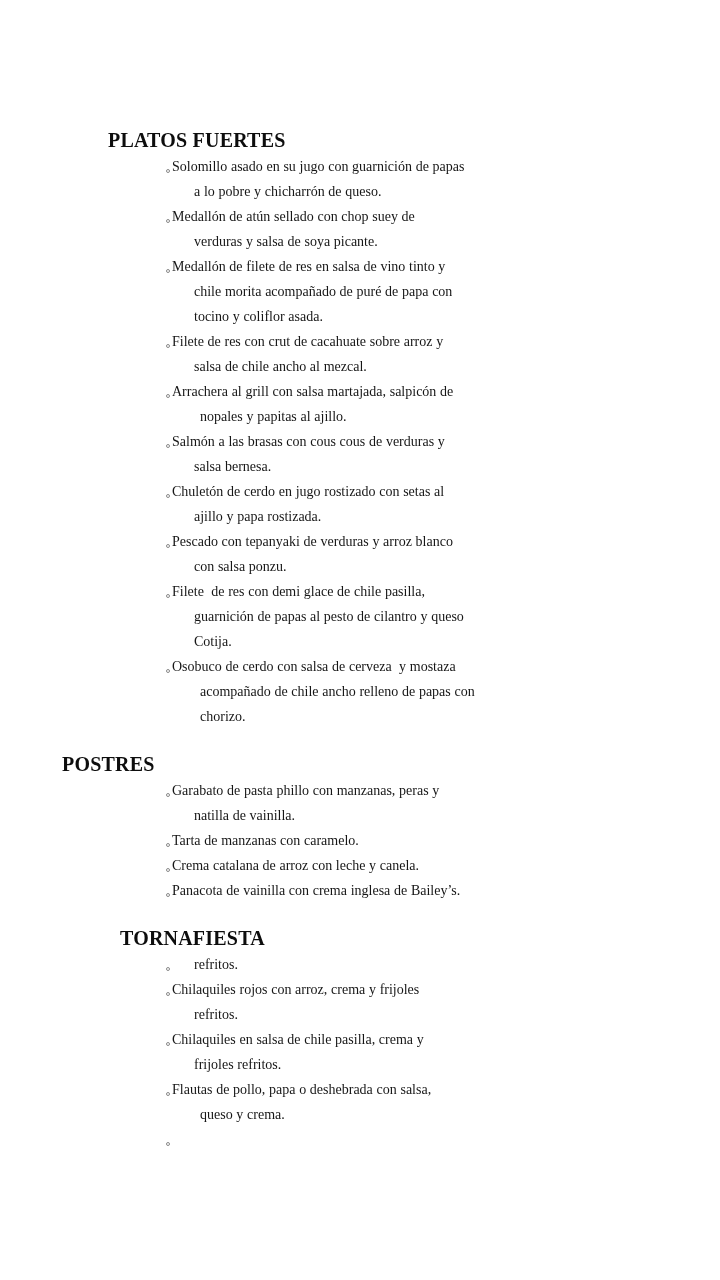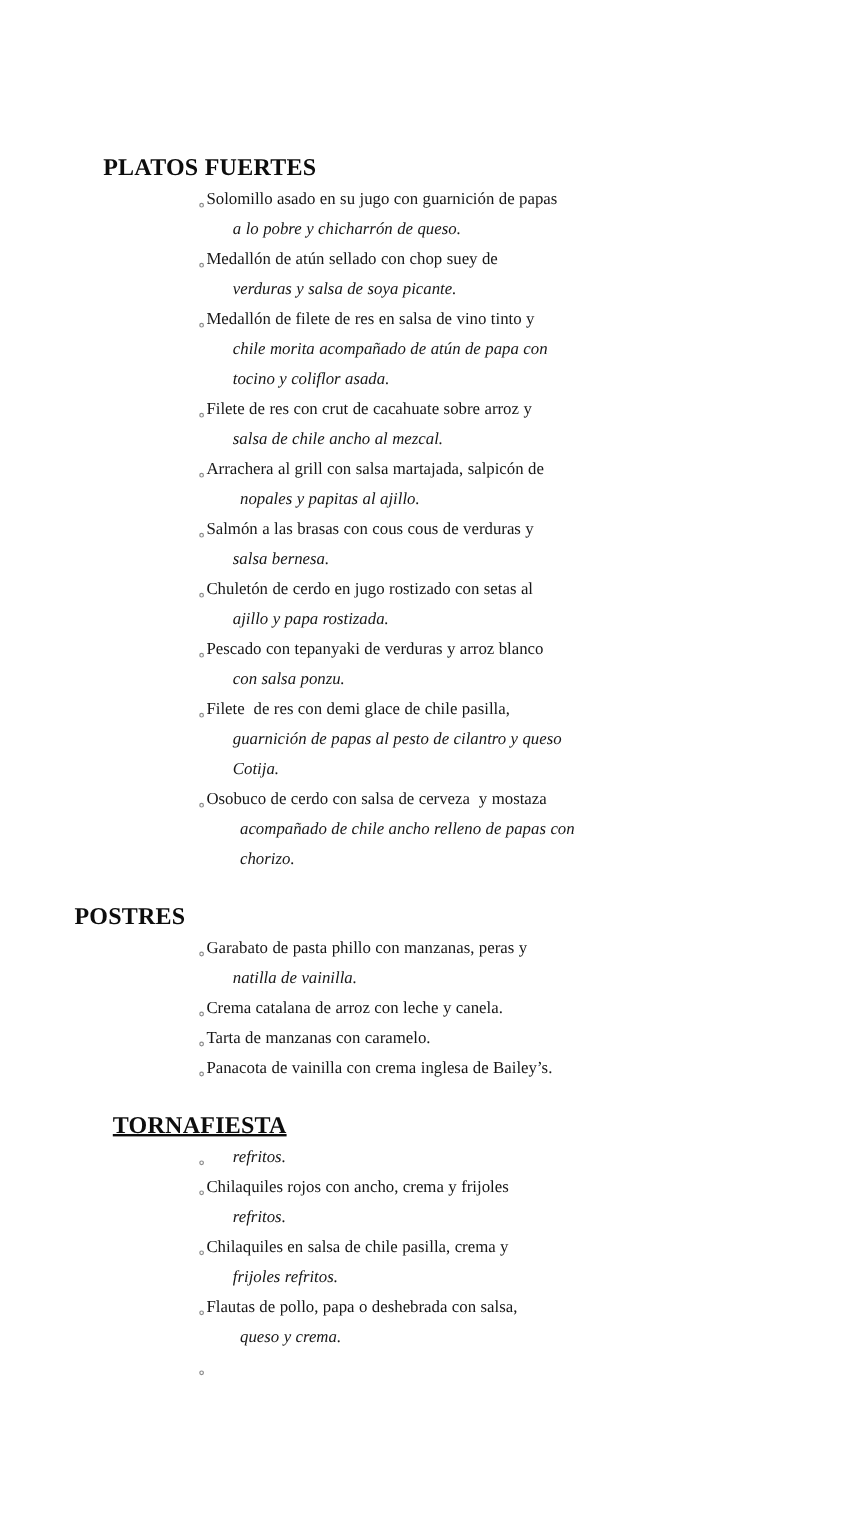--- a/index.html
+++ b/index.html
@@ -36,23 +36,23 @@
 
   .section-heading {
     font-size: 20px;
     font-weight: bold;
     line-height: 25px;
     letter-spacing: 0.2px;
     white-space: pre;
     margin: 0 0 1px 0;
     color: #0d0d0d;
   }
-  .section-heading.indent-platos { padding-left: 86px; font-family: Liberation Serif, serif; }
+  .section-heading.indent-platos { padding-left: 108px; font-family: Liberation Serif, serif; }
   .section-heading.indent-postres { padding-left: 62px; }
-  .section-heading.indent-torna  { padding-left: 94px; text-decoration: underline; }
+  .section-heading.indent-torna  { padding-left: 120px; }
 
   .items {
     list-style: none;
     margin: 0;
     padding: 0;
   }
 
   .item {
     position: relative;
     padding-left: 182px;
@@ -63,21 +63,20 @@
     white-space: pre-wrap;
     word-spacing: 0.2px;
     color: #161616;
   }
 
   
   .item .cont {
     display: block;
     text-indent: 0;
     padding-left: 12px;
-    font-style: italic;
   }
   .item .cont.deep {
     padding-left: 18px;
   }
 
   .bullet {
     position: absolute;
     left: 166px;
     top: 15px;
     width: 4px;
@@ -91,45 +90,45 @@
 </head>
 <body>
 
 <div class="page">
 
   <div class="section">
     <div class="section-heading indent-platos">PLATOS FUERTES</div>
     <ul class="items">
         <li class="item"><span class="bullet"></span><span>Solomillo asado en su jugo con guarnición de papas</span><span class="cont">a lo pobre y chicharrón de queso.</span></li>
         <li class="item"><span class="bullet"></span><span>Medallón de atún sellado con chop suey de</span><span class="cont">verduras y salsa de soya picante.</span></li>
-        <li class="item"><span class="bullet"></span><span>Medallón de filete de res en salsa de vino tinto y</span><span class="cont">chile morita acompañado de atún de papa con</span><span class="cont">tocino y coliflor asada.</span></li>
+        <li class="item"><span class="bullet"></span><span>Medallón de filete de res en salsa de vino tinto y</span><span class="cont">chile morita acompañado de puré de papa con</span><span class="cont">tocino y coliflor asada.</span></li>
         <li class="item"><span class="bullet"></span><span>Filete de res con crut de cacahuate sobre arroz y</span><span class="cont">salsa de chile ancho al mezcal.</span></li>
         <li class="item"><span class="bullet"></span><span>Arrachera al grill con salsa martajada, salpicón de</span><span class="cont deep">nopales y papitas al ajillo.</span></li>
         <li class="item"><span class="bullet"></span><span>Salmón a las brasas con cous cous de verduras y</span><span class="cont">salsa bernesa.</span></li>
         <li class="item"><span class="bullet"></span><span>Chuletón de cerdo en jugo rostizado con setas al</span><span class="cont">ajillo y papa rostizada.</span></li>
         <li class="item"><span class="bullet"></span><span>Pescado con tepanyaki de verduras y arroz blanco</span><span class="cont">con salsa ponzu.</span></li>
         <li class="item"><span class="bullet"></span><span>Filete  de res con demi glace de chile pasilla,</span><span class="cont">guarnición de papas al pesto de cilantro y queso</span><span class="cont">Cotija.</span></li>
         <li class="item"><span class="bullet"></span><span>Osobuco de cerdo con salsa de cerveza  y mostaza</span><span class="cont deep">acompañado de chile ancho relleno de papas con</span><span class="cont deep">chorizo.</span></li>
       </ul>
   </div>
 
   <div class="section">
     <div class="section-heading indent-postres">POSTRES</div>
     <ul class="items">
         <li class="item"><span class="bullet"></span><span>Garabato de pasta phillo con manzanas, peras y</span><span class="cont">natilla de vainilla.</span></li>
+        <li class="item"><span class="bullet"></span><span>Tarta de manzanas con caramelo.</span></li>
         <li class="item"><span class="bullet"></span><span>Crema catalana de arroz con leche y canela.</span></li>
-        <li class="item"><span class="bullet"></span><span>Tarta de manzanas con caramelo.</span></li>
         <li class="item"><span class="bullet"></span><span>Panacota de vainilla con crema inglesa de Bailey’s.</span></li>
       </ul>
   </div>
 
   <div class="section">
     <div class="section-heading indent-torna">TORNAFIESTA</div>
     <ul class="items">
         <li class="item"><span class="bullet"></span><span class="cont">refritos.</span></li>
-        <li class="item"><span class="bullet"></span><span>Chilaquiles rojos con ancho, crema y frijoles</span><span class="cont">refritos.</span></li>
+        <li class="item"><span class="bullet"></span><span>Chilaquiles rojos con arroz, crema y frijoles</span><span class="cont">refritos.</span></li>
         <li class="item"><span class="bullet"></span><span>Chilaquiles en salsa de chile pasilla, crema y</span><span class="cont">frijoles refritos.</span></li>
         <li class="item"><span class="bullet"></span><span>Flautas de pollo, papa o deshebrada con salsa,</span><span class="cont deep">queso y crema.</span></li>
         <li class="item"><span class="bullet"></span></li>
       </ul>
   </div>
 
 </div>
 
 </body></html>

